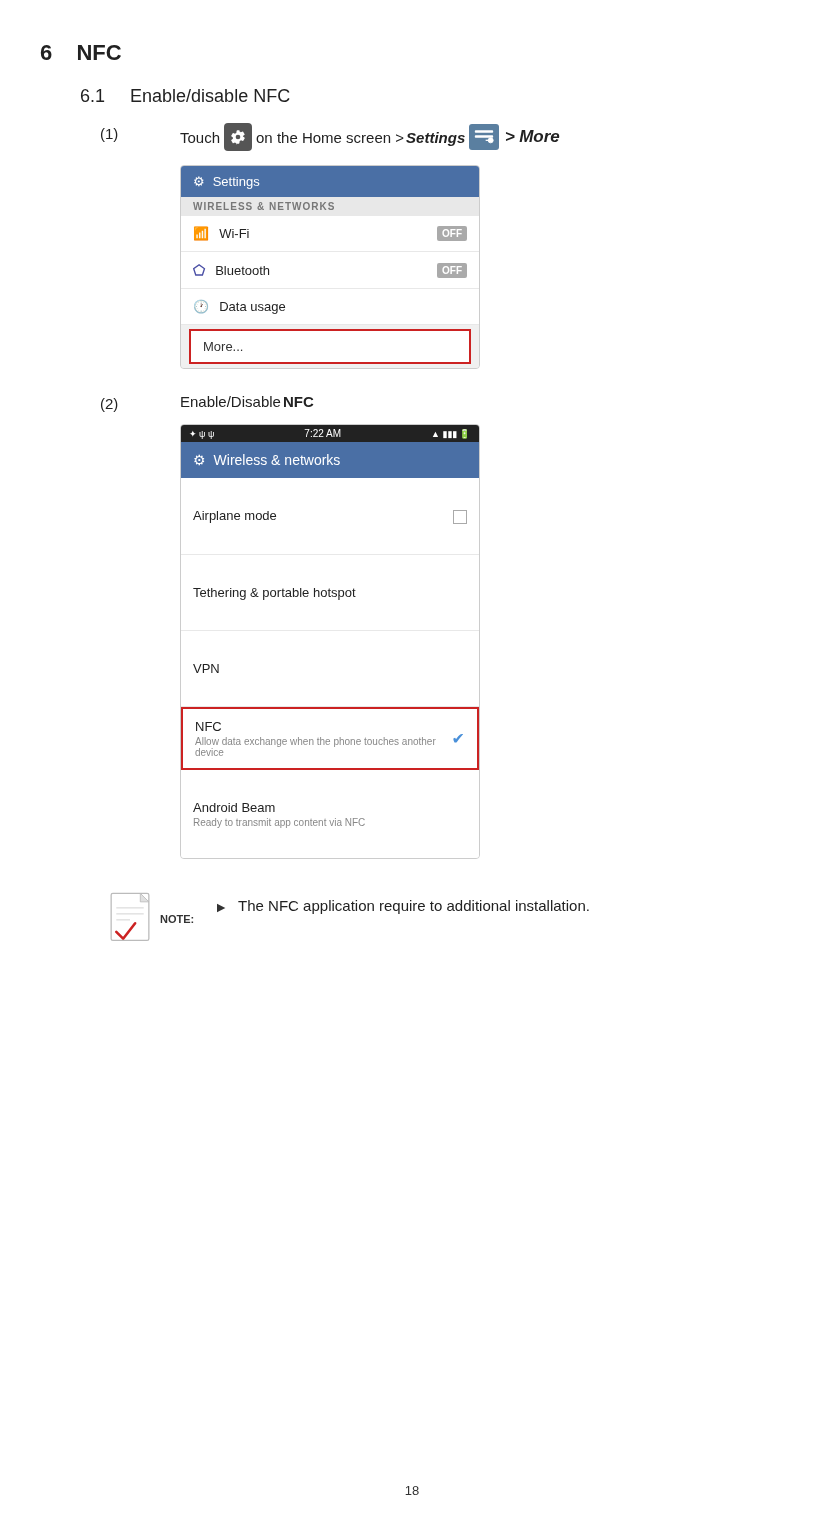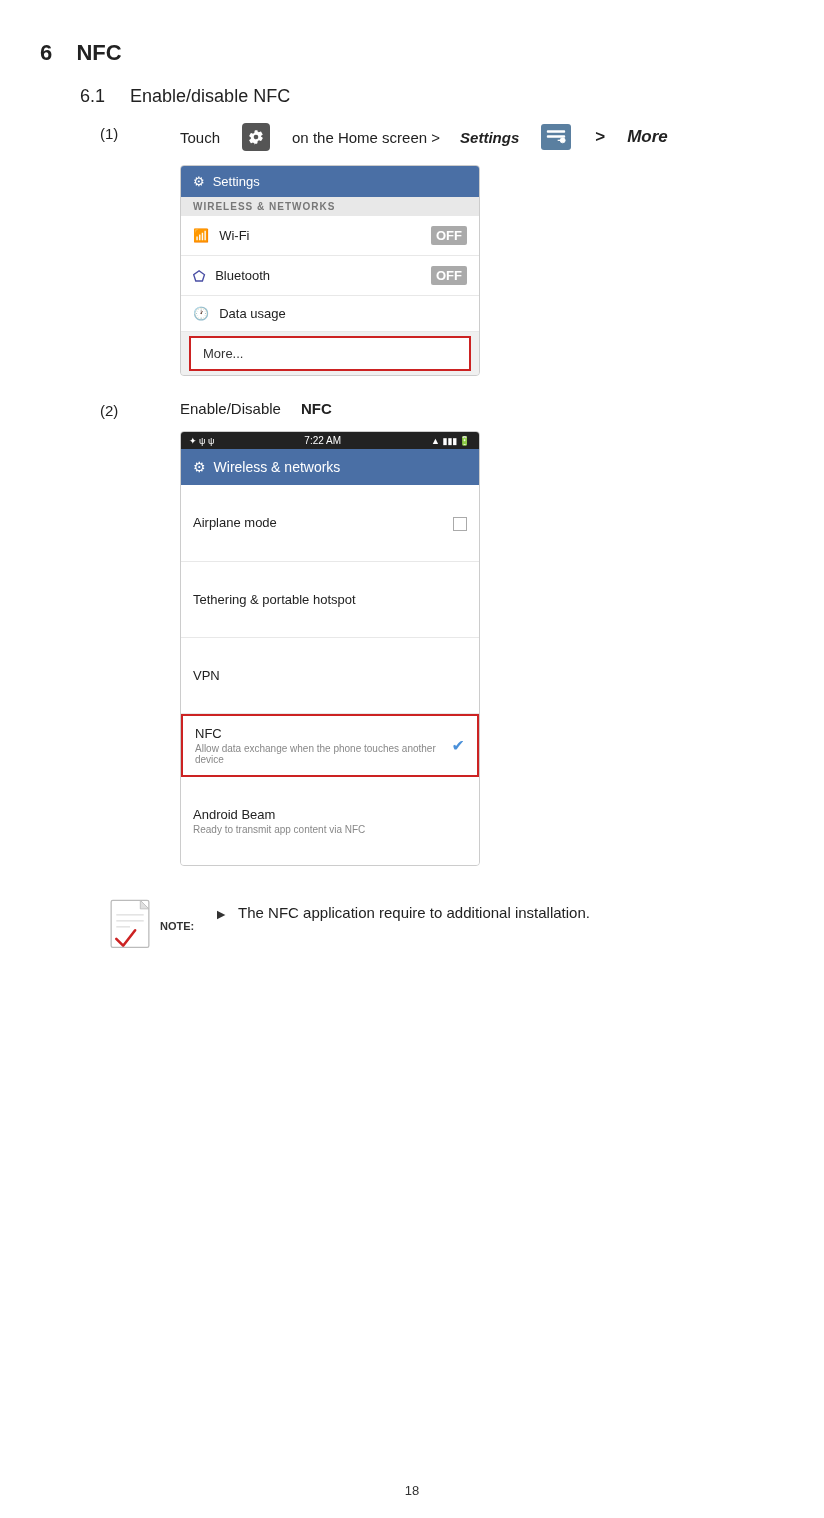--- a/index.html
+++ b/index.html
@@ -54,21 +54,21 @@
     .step-content {
       flex: 1;
     }
 
     .step-text {
       font-size: 15px;
       margin-bottom: 14px;
       display: flex;
       align-items: center;
       flex-wrap: wrap;
-      gap: 20px;
+      gap: 2px;
     }
 
     .bold { font-weight: bold; }
     .italic { font-style: italic; }
 
     
     .settings-icon {
       display: inline-flex;
       align-items: center;
       justify-content: center;
@@ -139,21 +139,21 @@
     .ss1-row-left {
       display: flex;
       align-items: center;
       gap: 10px;
       font-size: 13px;
     }
 
     .toggle-off {
       background: #aaa;
       color: white;
-      font-size: 13px;
+      font-size: 10px;
       padding: 2px 5px;
       border-radius: 2px;
       font-weight: bold;
     }
 
     .more-btn {
       background: white;
       border: 2px solid #cc2222;
       padding: 8px 12px;
       font-size: 13px;

